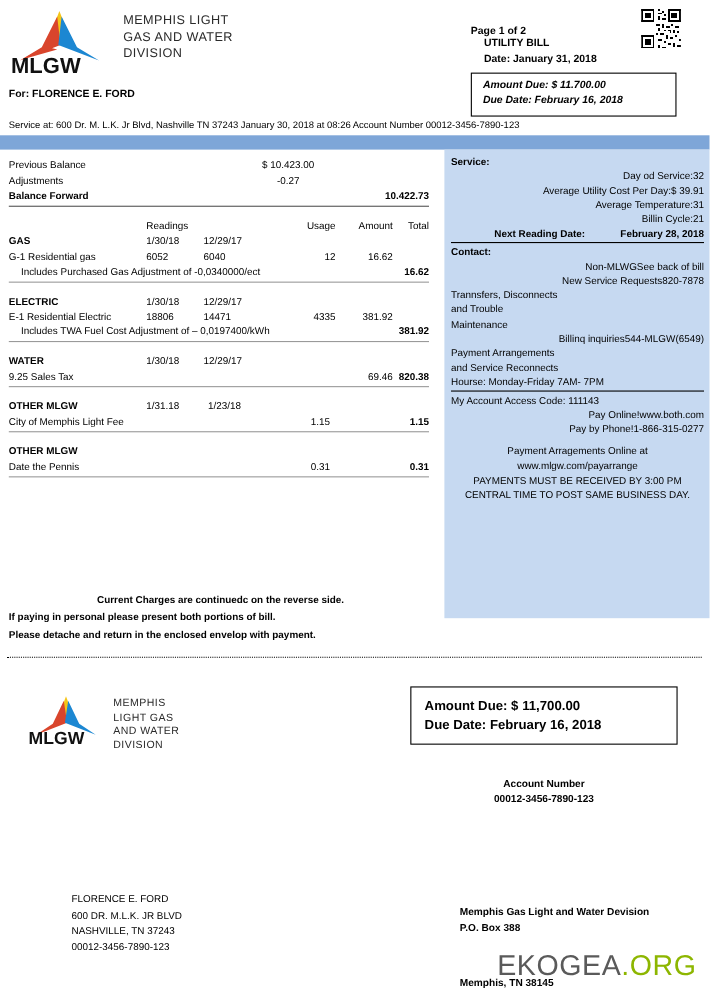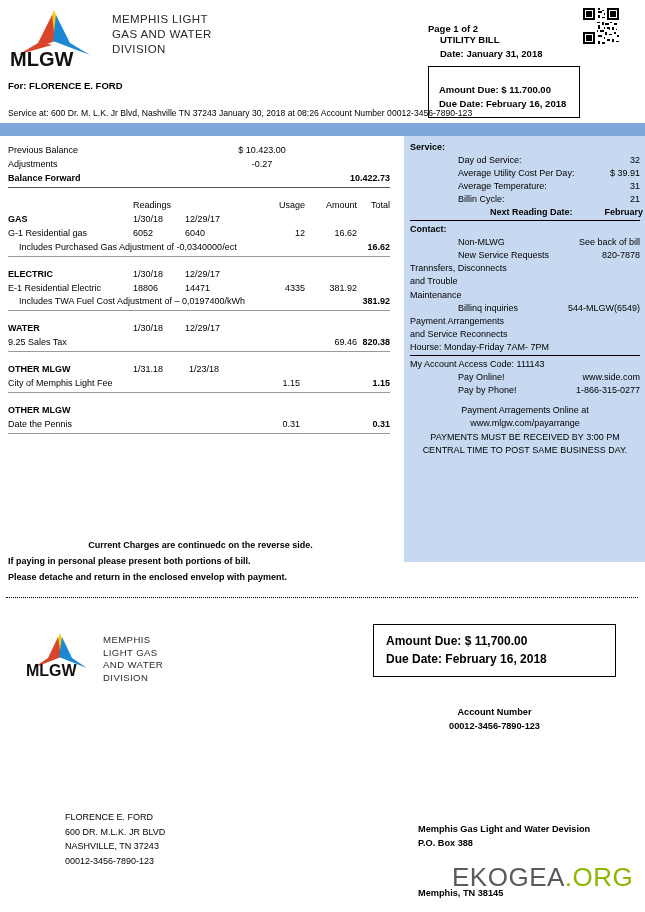--- a/index.html
+++ b/index.html
@@ -32,38 +32,38 @@
 
   #pagecount { position: absolute; left: 428px; top: 7px; font-size: 9.5px; font-weight: bold; margin-top: 16px; }
   #qrcode { position: absolute; left: 583px; top: 8px; width: 36px; height: 36px; }
   #billtype { position: absolute; left: 440px; top: 33px; font-size: 9.5px; font-weight: bold; line-height: 1.5; }
 
   .amt-box {
     position: absolute;
     border: 1.6px solid #000;
     background: #fff;
   }
-  #amt-box-top { left: 428px; top: 66px; width: 152px; padding: 16px 8px 5px 10px; }
+  #amt-box-top { left: 428px; top: 66px; width: 187px; padding: 4px 8px 5px 10px; font-style: italic; }
   #amt-box-top div { font-size: 9.5px; font-weight: bold; line-height: 1.5; white-space: nowrap; }
 
   #for-line { position: absolute; left: 8px; top: 80px; font-size: 9.5px; font-weight: bold; }
   #service-line { position: absolute; left: 8px; top: 108px; font-size: 8.6px; }
 
   
   .blue-band { position: absolute; left: 0; top: 123px; width: 645px; height: 13px; background: #7ea6d8; }
 
   
   .blue-panel {
     position: absolute; left: 404px; top: 136px;
     width: 241px; height: 426px;
     background: #c6d9f1;
     padding: 5px 5px 0 6px;
     font-size: 9px;
   }
-  .bp-row { display: flex; justify-content: space-between; line-height: 1.45; white-space: nowrap; padding-left: 48px; }
+  .bp-row { display: flex; justify-content: flex-end; line-height: 1.45; white-space: nowrap; padding-left: 48px; }
   .bp-row .lbl { text-align: left; }
   .bp-row .val { text-align: right; }
   .bp-row.b .lbl, .bp-row.b .val { font-weight: bold; margin-left: 32px; }
   .bp-single { line-height: 1.45; }
   .bp-rule { border-bottom: 1.5px solid #000; margin: 1px 0 2px 0; }
   .bp-center { text-align: center; line-height: 1.5; }
   .bp-gap { height: 7px; }
 
   
   .charges { position: absolute; left: 8px; top: 144px; width: 382px; font-size: 9px; }
@@ -250,21 +250,21 @@
   </div>
   <div class="bp-single">Payment Arrangements</div>
   <div class="bp-single">and Service Reconnects</div>
   <div class="bp-single">Hourse: Monday-Friday 7AM- 7PM</div>
 
   <div class="bp-rule"></div>
 
   <div class="bp-single">My Account Access Code: 111143</div>
   <div class="bp-row">
     <span class="lbl">Pay Online!</span>
-    <span class="val">www.side.com</span>
+    <span class="val">www.both.com</span>
   </div>
   <div class="bp-row">
     <span class="lbl">Pay by Phone!</span>
     <span class="val">1-866-315-0277</span>
   </div>
 
   <div class="bp-gap"></div>
 
   <div class="bp-center">Payment Arragements Online at</div>
   <div class="bp-center">www.mlgw.com/payarrange</div>

